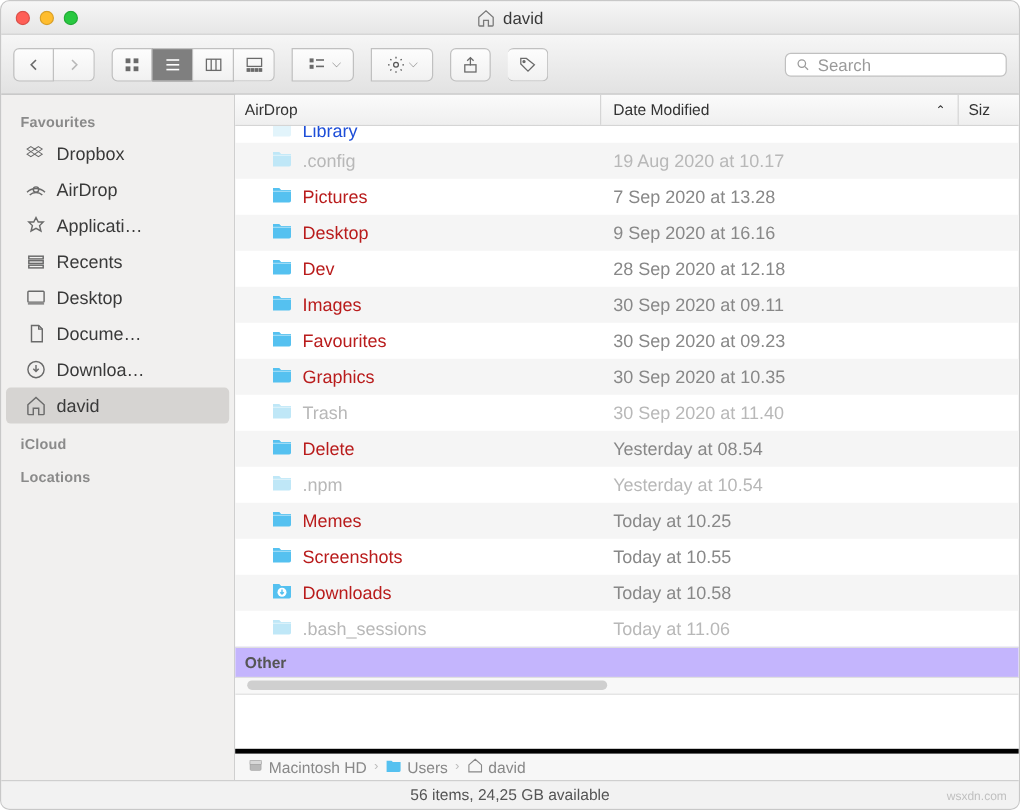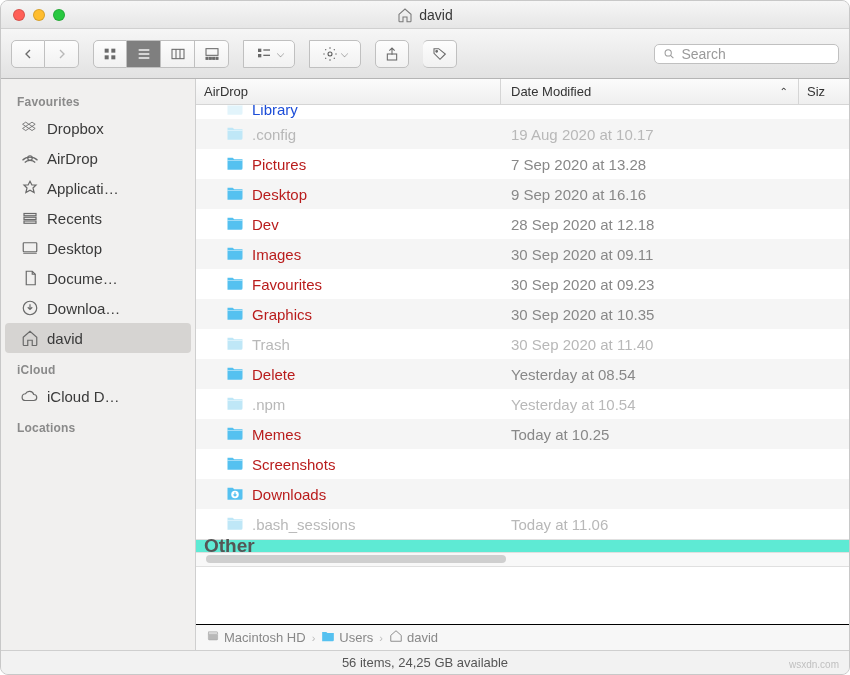--- a/index.html
+++ b/index.html
@@ -50,26 +50,26 @@
     .rows { flex:1; overflow-y:auto; position:relative; }
     .row { display:flex; align-items:center; height:30px; font-size:15px; }
     .row.striped { background:#f5f5f5; }
     .row .cell-name { width:305px; padding-left: 30px; display:flex; align-items:center; gap:8px; color:#b91c1c; }
     .row .cell-date { flex:1; padding-left:10px; color:#888; }
     .row.dim .cell-name, .row.dim .cell-date { color:#b8b8b8; }
     .row.cut .cell-name { color:#1d4ed8; }
     .row.cut svg { opacity: 0.45; }
     .folder-ico { width:18px; height:16px; flex-shrink:0; }
 
-    .group-header { height:14px; background:#5eead4; border-top:1px solid #e0e0e0; border-bottom:1px solid #e0e0e0; font-size:19px; font-weight:600; color:#555; padding-left:8px; display:flex; align-items:center; }
+    .group-header { height:26px; background:#c4b5fd; border-top:1px solid #e0e0e0; border-bottom:1px solid #e0e0e0; font-size:13px; font-weight:600; color:#555; padding-left:8px; display:flex; align-items:center; }
     .hscroll { height:14px; background:#f8f8f8; border-bottom:1px solid #e0e0e0; position:relative; }
     .hscroll .thumb { position:absolute; left:10px; top:2px; height:8px; width:300px; background:#cfcfcf; border-radius:4px; }
 
     
-    .pathbar { height:26px; border-top:1px solid #000000; background:#f7f7f7; display:flex; align-items:center; padding: 0 10px; gap:6px; font-size:13px; color:#888; }
+    .pathbar { height:26px; border-top:4px solid #000000; background:#f7f7f7; display:flex; align-items:center; padding: 0 10px; gap:6px; font-size:13px; color:#888; }
     .pathbar .crumb { display:flex; align-items:center; gap:4px; }
     .pathbar svg { width:14px; height:14px; }
     .pathbar .sep { color:#bbb; font-size:11px; }
 
     
     .status { height:24px; border-top:1px solid #cfcfcf; background:#f2f2f2; text-align:center; font-size:13px; color:#555; display:flex; align-items:center; justify-content:center; position:relative; }
     .watermark { position:absolute; right:10px; bottom:4px; font-size:10px; color:#c0c0c0; }
 
     .chev { font-size:10px; color:#888; }
   </style>
@@ -232,26 +232,20 @@
             </svg></span>
           <span>Downloa…</span>
         </div>
         <div class="sb-item selected">
           <span class="ico"><svg width="18" height="18" viewBox="0 0 24 24" fill="none" stroke="#6a6a6a" stroke-width="1.6">
               <path d="M3 11l9-8 9 8v10a1 1 0 0 1-1 1h-5v-7h-6v7H4a1 1 0 0 1-1-1z"></path>
             </svg></span>
           <span>david</span>
         </div>
         <div class="sb-heading">iCloud</div>
-        <div class="sb-item">
-          <span class="ico"><svg width="18" height="18" viewBox="0 0 24 24" fill="none" stroke="#6a6a6a" stroke-width="1.6">
-              <path d="M6 18h11a4 4 0 0 0 0-8 6 6 0 0 0-11-1 4 4 0 0 0 0 9z"></path>
-            </svg></span>
-          <span>iCloud D…</span>
-        </div>
         <div class="sb-heading">Locations</div>
       </div>
 
     <div class="main">
       <div class="cols">
         <div class="col-name">AirDrop</div>
         <div class="col-date">
           <span>Date Modified</span>
           <span style="font-size:10px;">⌃</span>
         </div>
@@ -378,30 +372,32 @@
             <div class="cell-date">Today at 10.25</div>
           </div>
           <div class="row">
             <div class="cell-name">
               <span><svg class="folder-ico" viewBox="0 0 24 20">
                   <path fill="#55c1f0" d="M2 3h7l2 2h11v12a2 2 0 0 1-2 2H2z"></path>
                   <rect x="2" y="6" width="20" height="1" fill="rgba(255,255,255,.6)"></rect>
                 </svg></span>
               <span>Screenshots</span>
             </div>
+            <div class="cell-date">Today at 10.55</div>
           </div>
           <div class="row striped">
             <div class="cell-name">
               <span><svg class="folder-ico" viewBox="0 0 24 20">
                   <path fill="#55c1f0" d="M2 3h7l2 2h11v12a2 2 0 0 1-2 2H2z"></path>
                   <circle cx="12" cy="12" r="5" fill="#fff"></circle>
                   <path d="M12 9v5M10 12l2 2 2-2" stroke="#55c1f0" stroke-width="1.6" fill="none"></path>
                 </svg></span>
               <span>Downloads</span>
             </div>
+            <div class="cell-date">Today at 10.58</div>
           </div>
           <div class="row dim">
             <div class="cell-name">
               <span><svg class="folder-ico" viewBox="0 0 24 20">
                   <path fill="#bfe7f7" d="M2 3h7l2 2h11v12a2 2 0 0 1-2 2H2z"></path>
                   <rect x="2" y="6" width="20" height="1" fill="rgba(255,255,255,.6)"></rect>
                 </svg></span>
               <span>.bash_sessions</span>
             </div>
             <div class="cell-date">Today at 11.06</div>

